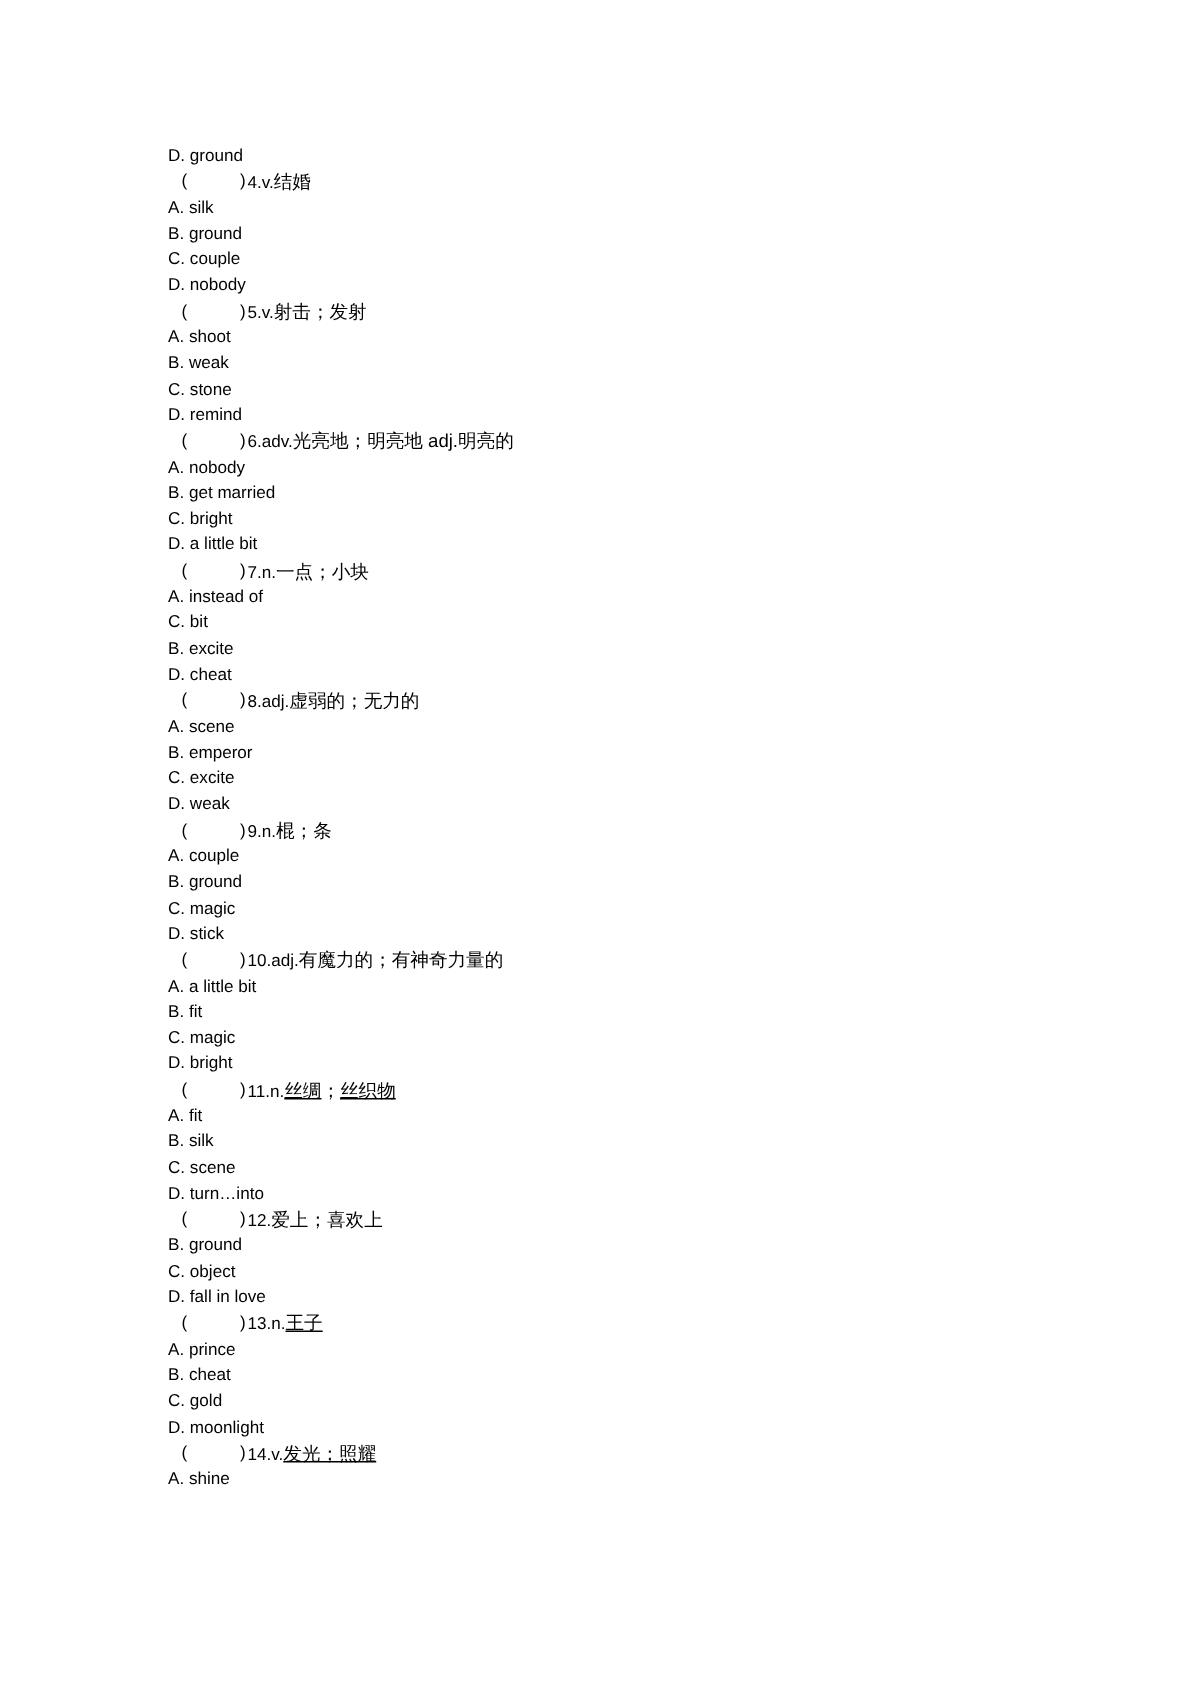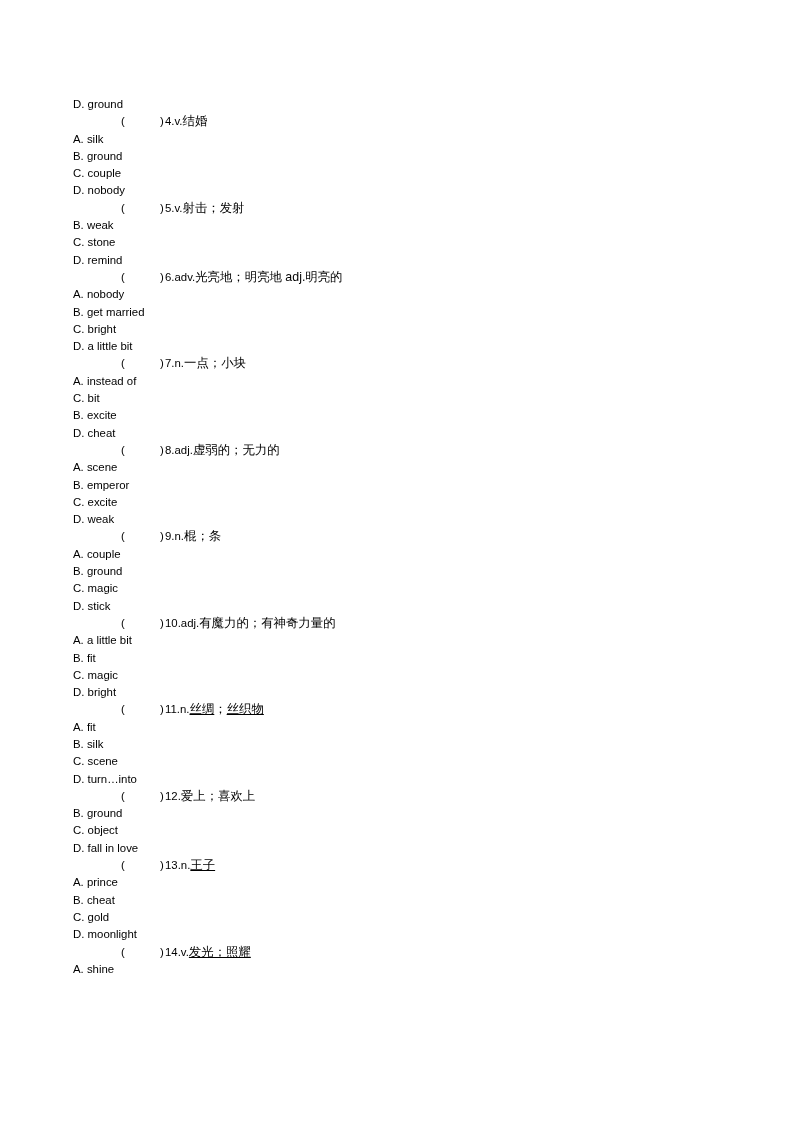--- a/index.html
+++ b/index.html
@@ -29,21 +29,21 @@
   .line {
     position: relative;
     height: 17.3px;
     line-height: 17.3px;
     font-size: 11.4px;
     white-space: nowrap;
     color: #000000;
   }
   
   .opt {
-    padding-left: 73px;
+    padding-left: 112px;
   }
   .opt .opt-text {
     display: inline;
   }
   
   .q {
     padding-left: 0;
   }
   .q .paren-open {
     position: absolute;
@@ -87,20 +87,21 @@
         </div>
         <div class="line opt"><span class="opt-text">A. silk</span></div>
         <div class="line opt"><span class="opt-text">B. ground</span></div>
         <div class="line opt"><span class="opt-text">C. couple</span></div>
         <div class="line opt"><span class="opt-text">D. nobody</span></div>
         <div class="line q">
           <span class="paren-open">(</span>
           <span class="paren-close">)</span>
           <span class="stem"><span>5.</span><span>v.</span><span class="cn">射击；发射</span></span>
         </div>
+        <div class="line opt"><span class="opt-text">A. shoot</span></div>
         <div class="line opt"><span class="opt-text">B. weak</span></div>
         <div class="line opt"><span class="opt-text">C. stone</span></div>
         <div class="line opt"><span class="opt-text">D. remind</span></div>
         <div class="line q">
           <span class="paren-open">(</span>
           <span class="paren-close">)</span>
           <span class="stem"><span>6.</span><span>adv.</span><span class="cn">光亮地；明亮地  adj.明亮的</span></span>
         </div>
         <div class="line opt"><span class="opt-text">A. nobody</span></div>
         <div class="line opt"><span class="opt-text">B. get married</span></div>

